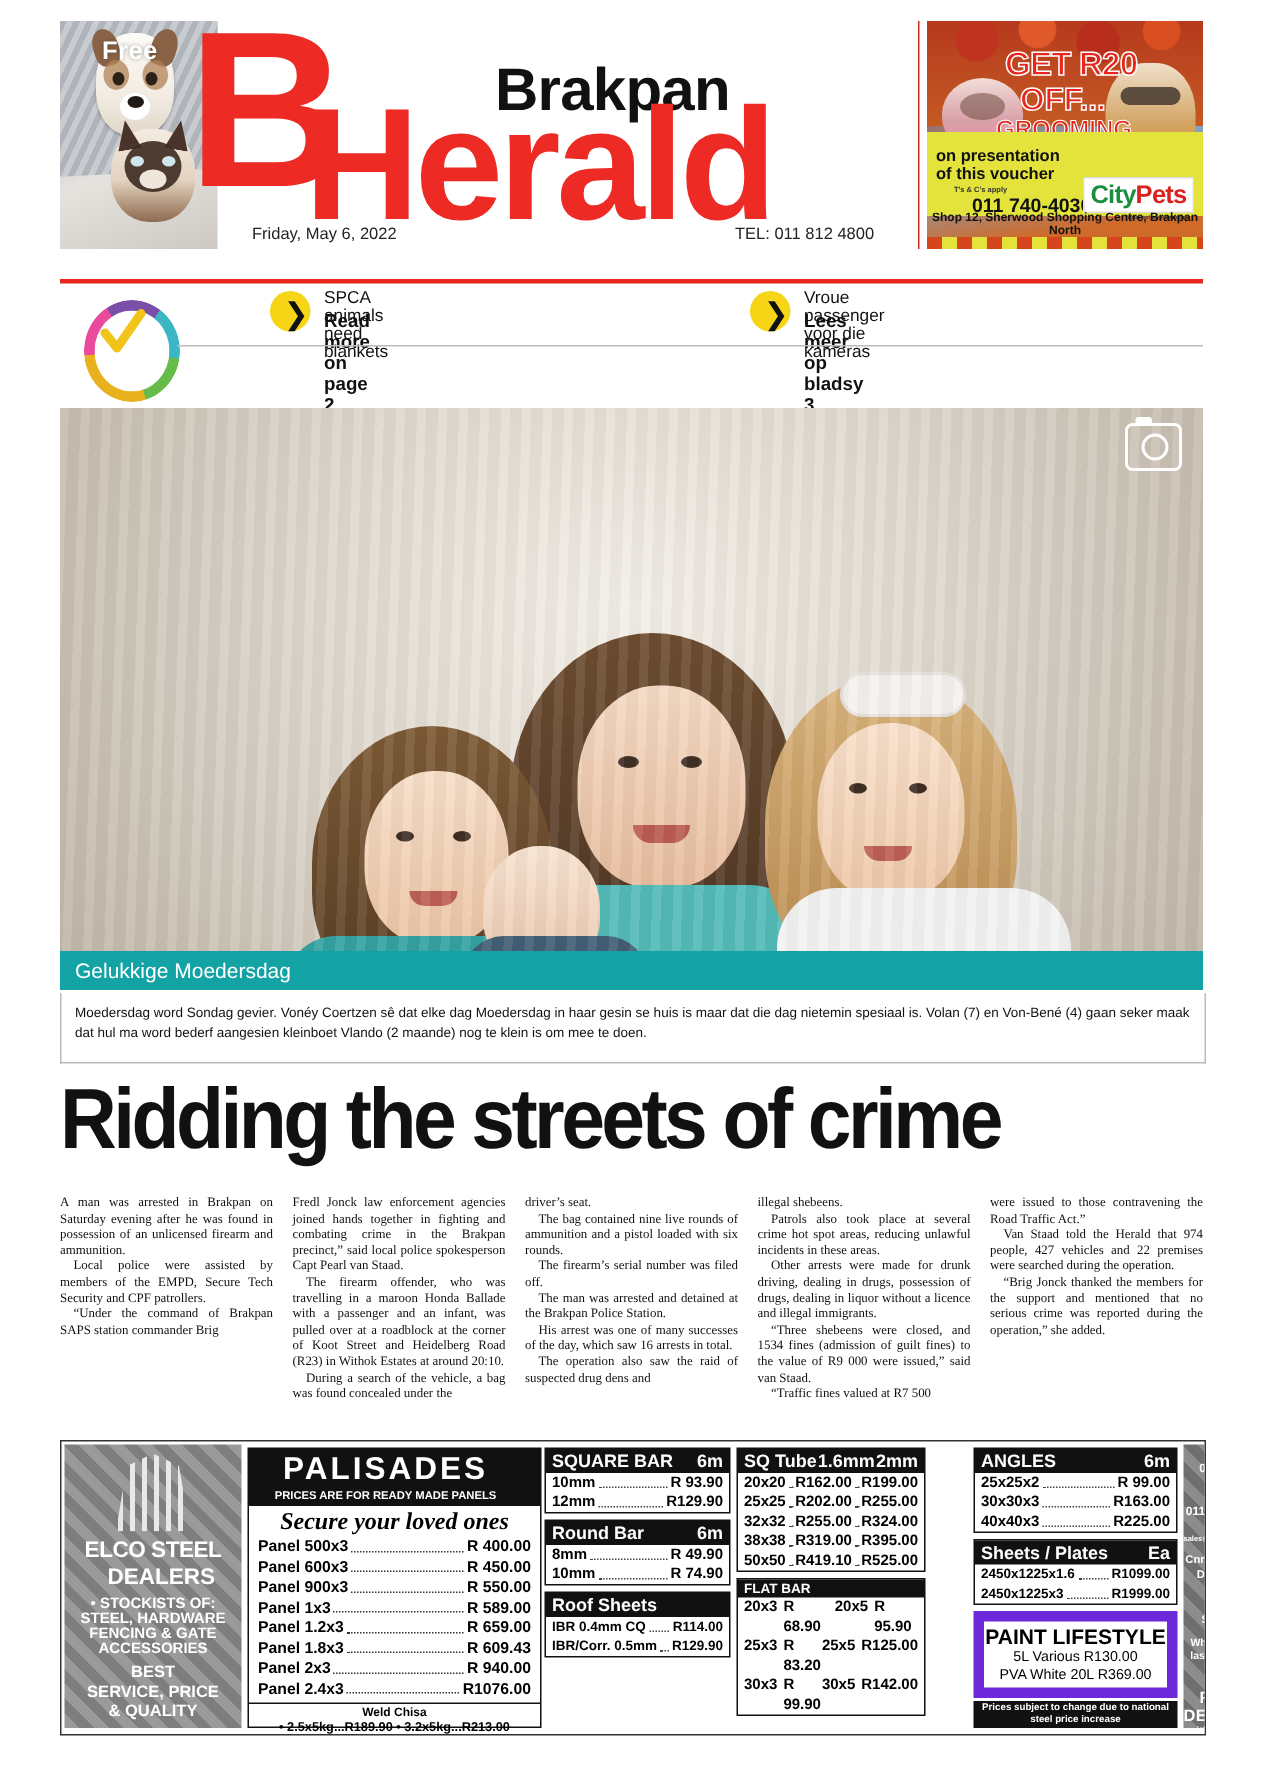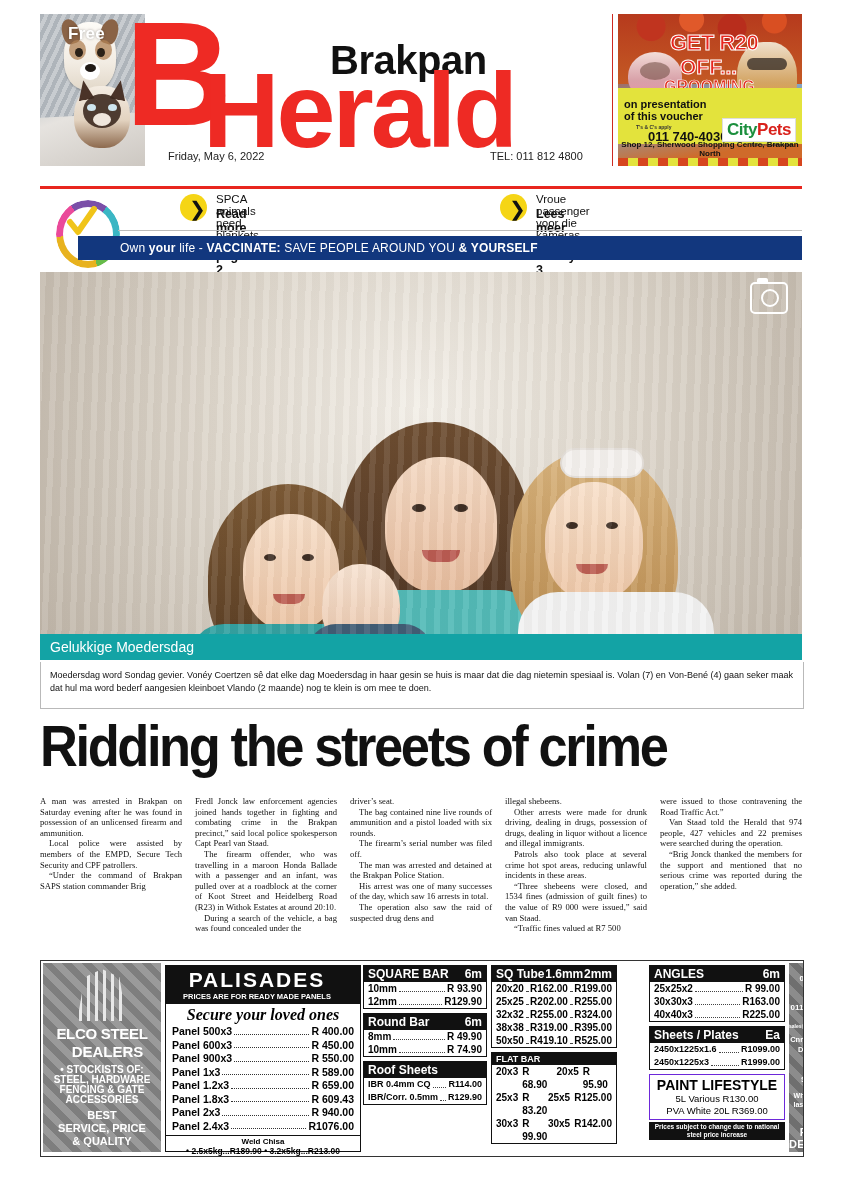--- a/index.html
+++ b/index.html
@@ -195,21 +195,21 @@
   .pal .pr{font-family:"Liberation Sans",sans-serif;font-size:10.5px;font-weight:bold;
        padding:0 6px;display:flex;line-height:13.5px;}
   .pal .pr .dots{flex:1;border-bottom:1px dotted #333;margin:0 2px 4px 2px;}
   .pal .weld{text-align:center;font-family:"Liberation Sans",sans-serif;font-weight:bold;
        font-size:8px;margin-top:2px;border-top:1px solid #111;padding-top:1px;}
   .pal .weld2{text-align:center;font-family:"Liberation Sans",sans-serif;font-weight:bold;font-size:8.5px;}
 
   .c3{position:absolute;left:322px;top:4px;width:124px;}
   .c4{position:absolute;left:450px;top:4px;width:126px;}
   .c5{position:absolute;left:608px;top:4px;width:136px;}
-  .paintbox{border:1px solid #6d28d9;text-align:center;padding:2px 0;}
+  .paintbox{border:7px solid #6d28d9;text-align:center;padding:2px 0;}
   .paintbox .pt{font-family:"Liberation Sans",sans-serif;font-weight:bold;font-size:14px;}
   .paintbox .pl{font-family:"Liberation Sans",sans-serif;font-size:9.5px;line-height:12px;}
   .disc{background:#111;color:#fff;text-align:center;font-family:"Liberation Sans",sans-serif;
        font-weight:bold;font-size:6.5px;line-height:8px;padding:1px 2px;margin-top:2px;}
 
   .contact{position:absolute;left:748px;top:2px;width:52px;height:189px;text-align:center;color:#fff;
        background:repeating-linear-gradient(45deg,#8c8c8c 0 7px,#6f6f6f 7px 14px);}
   .contact div{font-family:"Liberation Sans",sans-serif;font-weight:bold;}
   .contact .lbl{font-size:7px;margin-top:4px;}
   .contact .num{font-size:8px;}
@@ -298,23 +298,20 @@
     <div class="tz" style="left:460px;">
       <div class="chev">
           <span>❯</span>
         </div>
       <div class="t1">Vroue passenger voor die kameras</div>
       <div class="t2">Lees meer op bladsy 3</div>
     </div>
     <div class="tline"></div>
   </div>
 
-  <div class="vaccbar">
-    <div class="txt"><span>Own </span><b>your</b><span> life - </span><b>VACCINATE:</b><span> SAVE PEOPLE AROUND YOU </span><b>&amp; YOURSELF</b></div>
-  </div>
 
   <div class="photo">
     <div class="bg"></div>
 
     <div class="p-hair" style="left:300px;top:150px;width:190px;height:220px;background:linear-gradient(180deg,#6b4a2d 0%,#4a3120 100%);"></div>
     <div class="p-head" style="left:345px;top:185px;width:112px;height:135px;background:linear-gradient(180deg,#f4d9c3 0%,#e6bb9c 100%);"></div>
     <div style="position:absolute;left:372px;top:232px;width:14px;height:8px;border-radius:50%;background:#3a2a20;"></div>
     <div style="position:absolute;left:414px;top:232px;width:14px;height:8px;border-radius:50%;background:#3a2a20;"></div>
     <div style="position:absolute;left:382px;top:278px;width:38px;height:12px;border-radius:0 0 20px 20px;background:#b9584f;"></div>
     <div class="p-teal" style="left:300px;top:318px;width:200px;height:72px;border-radius:40px 40px 0 0;background:#4fb9b6;"></div>
@@ -365,22 +362,22 @@
     <div class="col">
       <p class="first">driver’s seat.</p>
       <p>The bag contained nine live rounds of ammunition and a pistol loaded with six rounds.</p>
       <p>The firearm’s serial number was filed off.</p>
       <p>The man was arrested and detained at the Brakpan Police Station.</p>
       <p>His arrest was one of many successes of the day, which saw 16 arrests in total.</p>
       <p>The operation also saw the raid of suspected drug dens and</p>
     </div>
     <div class="col">
       <p class="first">illegal shebeens.</p>
+      <p>Patrols also took place at several crime hot spot areas, reducing unlawful incidents in these areas.</p>
       <p>Other arrests were made for drunk driving, dealing in drugs, possession of drugs, dealing in liquor without a licence and illegal immigrants.</p>
-      <p>Patrols also took place at several crime hot spot areas, reducing unlawful incidents in these areas.</p>
       <p>“Three shebeens were closed, and 1534 fines (admission of guilt fines) to the value of R9 000 were issued,” said van Staad.</p>
       <p>“Traffic fines valued at R7 500</p>
     </div>
     <div class="col">
       <p class="first">were issued to those contravening the Road Traffic Act.”</p>
       <p>Van Staad told the Herald that 974 people, 427 vehicles and 22 premises were searched during the operation.</p>
       <p>“Brig Jonck thanked the members for the support and mentioned that no serious crime was reported during the operation,” she added.</p>
     </div>
   </div>
 

